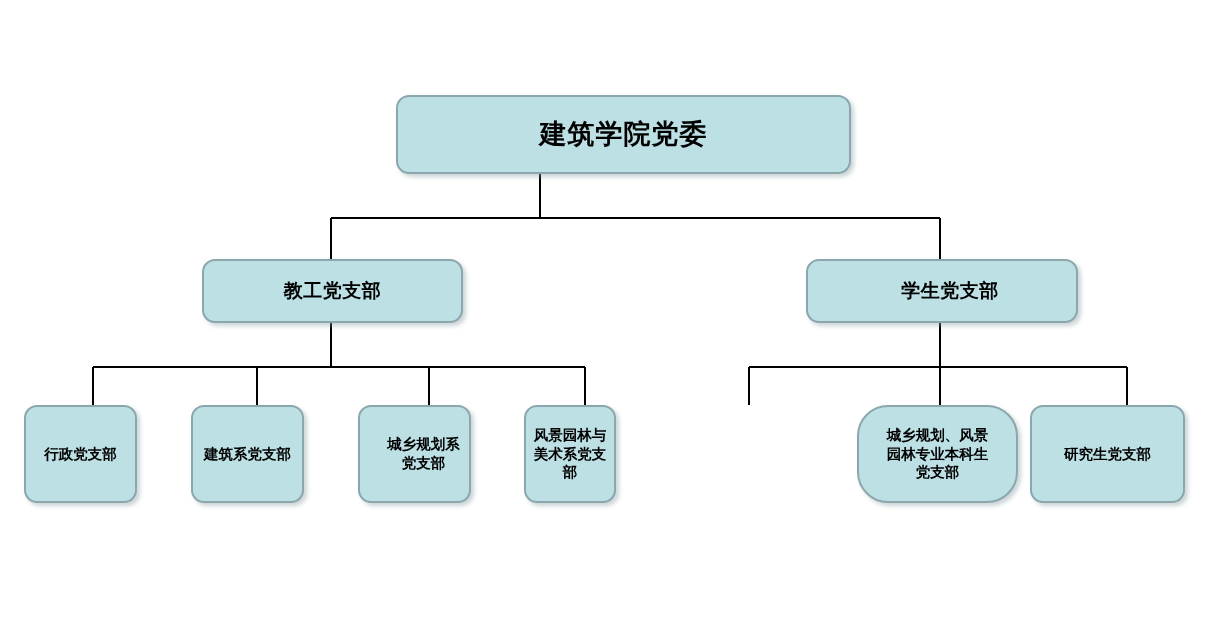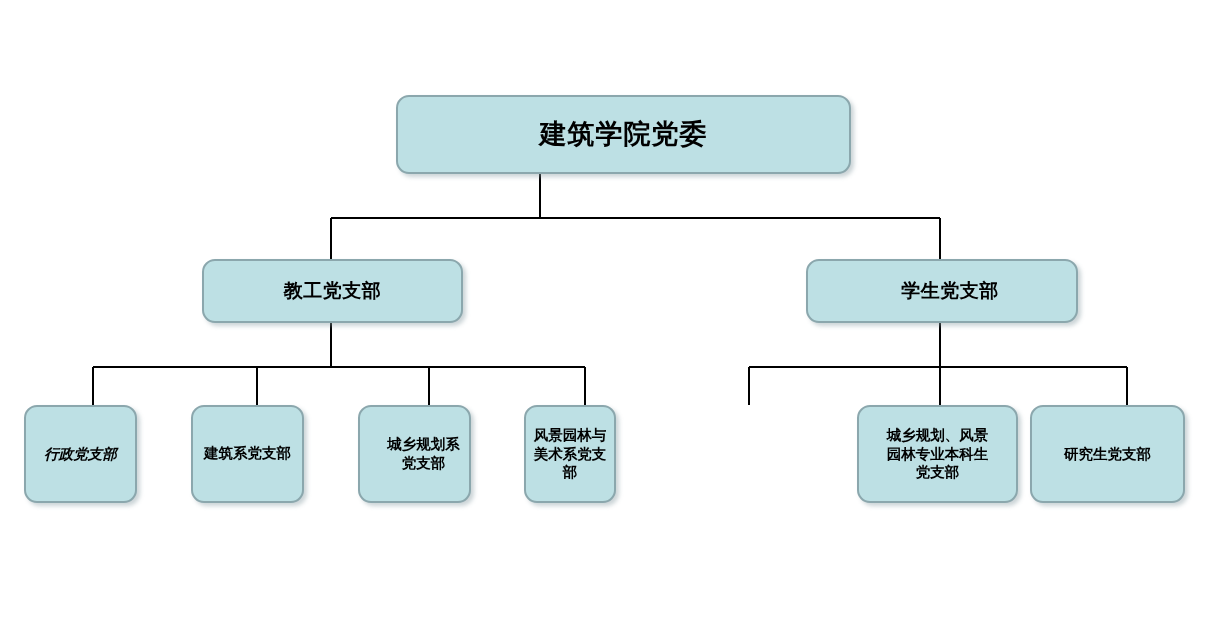--- a/index.html
+++ b/index.html
@@ -83,30 +83,30 @@
         <line x1="1127" y1="367" x2="1127" y2="405"></line>
       </g>
   </svg>
 
   <div class="node level-0" style="left: 396px; top: 95px; width: 455px; height: 79px;">建筑学院党委</div>
 
   <div class="node level-1" style="left: 202px; top: 259px; width: 261px; height: 64px;">教工党支部</div>
 
   <div class="node level-1" style="left: 806px; top: 259px; width: 272px; height: 64px; padding-left: 16px;">学生党支部</div>
 
-  <div class="node level-2" style="left: 24px; top: 405px; width: 113px; height: 98px; font-style: italic;">行政党支部</div>
+  <div class="node level-2" style="left: 24px; top: 405px; width: 113px; height: 98px;">行政党支部</div>
 
-  <div class="node level-2" style="left: 191px; top: 405px; width: 113px; height: 98px; font-family: Liberation Mono, monospace;">建筑系党支部</div>
+  <div class="node level-2" style="left: 191px; top: 405px; width: 113px; height: 98px;">建筑系党支部</div>
 
   <div class="node level-2" style="left: 358px; top: 405px; width: 113px; height: 98px; padding-left: 25px;">城乡规划系
 党支部</div>
 
   <div class="node level-2" style="left: 524px; top: 405px; width: 92px; height: 98px;">风景园林与
 美术系党支部</div>
 
 
-  <div class="node level-2" style="left: 857px; top: 405px; width: 161px; height: 98px;">城乡规划、风景
+  <div class="node level-2" style="left: 857px; top: 405px; width: 161px; height: 98px; border-radius: 31px;">城乡规划、风景
 园林专业本科生
 党支部</div>
 
   <div class="node level-2" style="left: 1030px; top: 405px; width: 155px; height: 98px;">研究生党支部</div>
 
 </div>
 
 </body></html>

